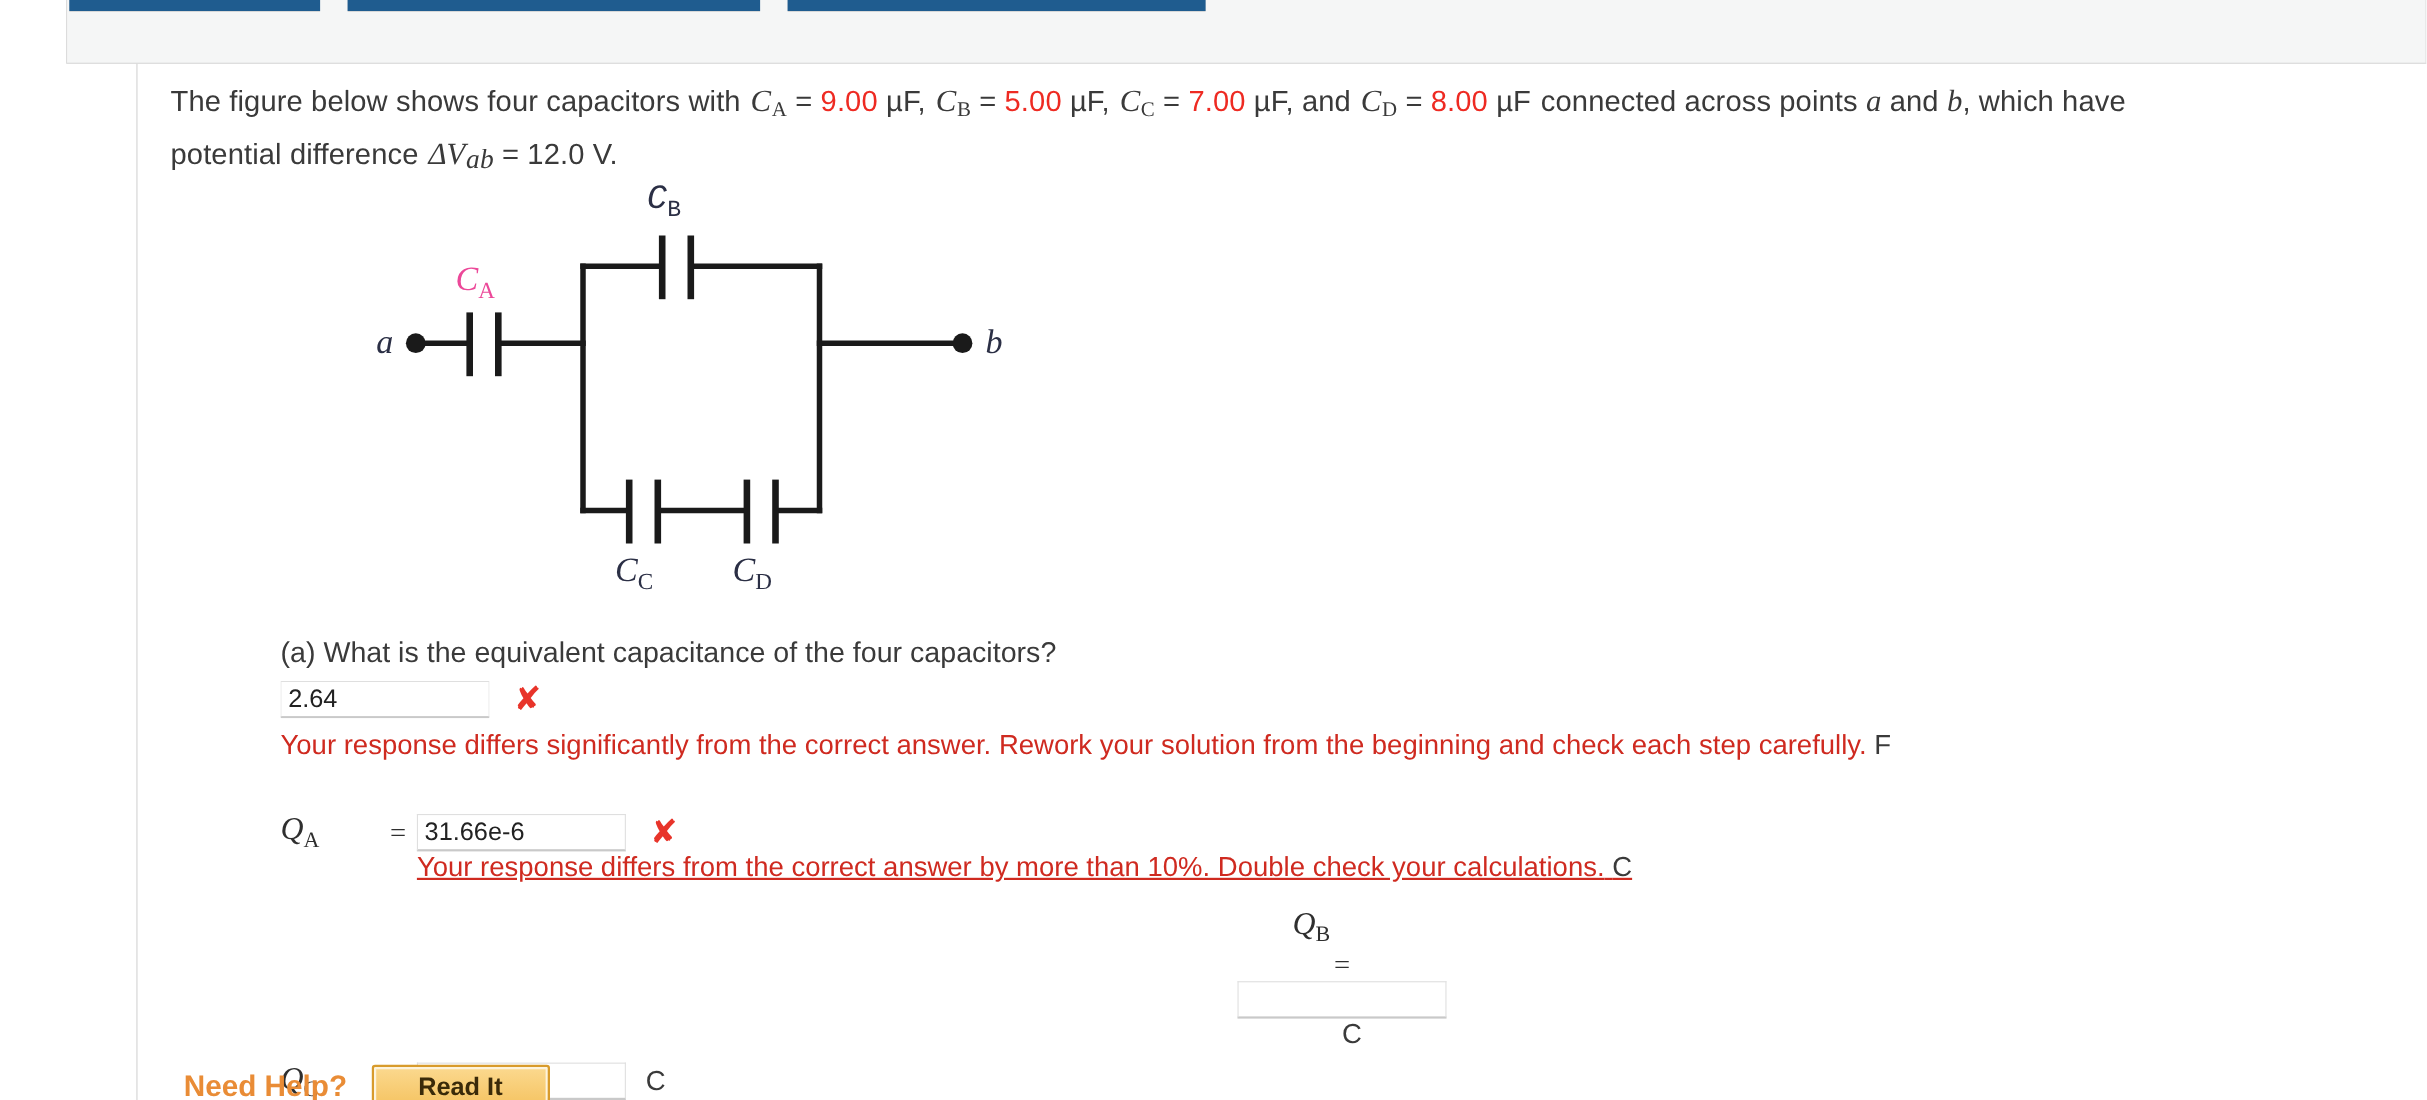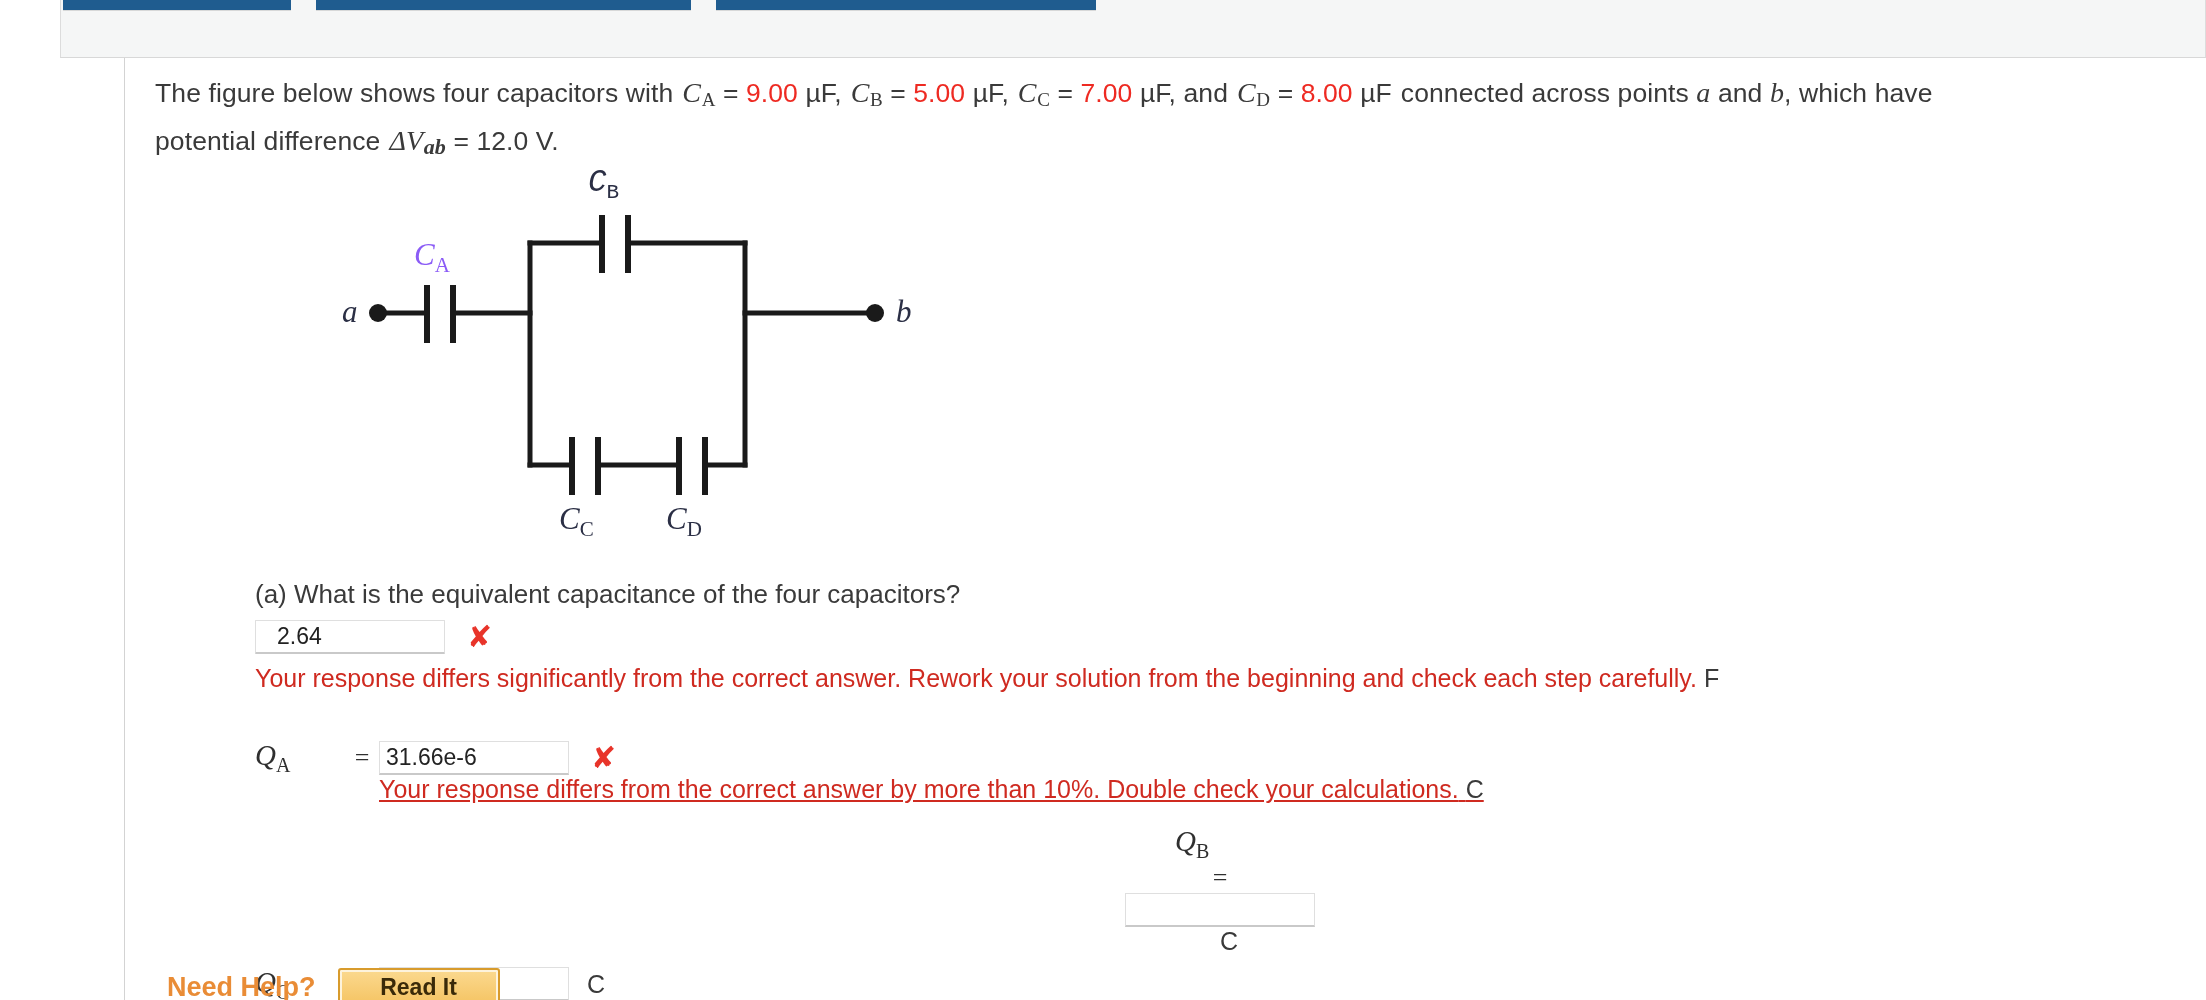--- a/index.html
+++ b/index.html
@@ -96,24 +96,23 @@
   sub.sb {
     font-family: "Liberation Serif", serif;
     font-style: normal;
     font-size: 19px;
     vertical-align: -4px;
     margin-left: .5px;
   }
   sub.sbi {
     font-family: "Liberation Serif", serif;
     font-style: italic;
-    font-size: 22px;
+    font-size: 25px;
     vertical-align: -4px;
     margin-left: .5px;
-    font-weight: bold;
   }
   .nbsp-gap { display: inline-block; width: 9px; }
 
   
   .figure-wrap {
     margin-top: 26px;
     margin-left: 175px;
     width: 620px;
     height: 360px;
     position: relative;
@@ -134,21 +133,21 @@
     margin-top: 9px;
   }
   .text-input {
     width: 190px;
     height: 34px;
     border: 1px solid #dfdfdf;
     border-bottom: 2px solid #c9c9c9;
     background: #ffffff;
     font-size: 23px;
     color: #222222;
-    padding: 0 21px;
+    padding: 0 6px;
     box-sizing: border-box;
     font-family: "Liberation Sans", sans-serif;
     border-radius: 1px;
     outline: none;
   }
   .xmark {
     display: inline-block;
     margin-left: 22px;
     color: #e8342a;
     font-size: 30px;
@@ -332,21 +331,21 @@
 
         <circle cx="48" cy="120" r="9" fill="#1a1a1a"></circle>
         <circle cx="545" cy="120" r="9" fill="#1a1a1a"></circle>
       </svg>
 
       
       <div style="position:absolute;left:0;top:0;width:620px;height:360px;pointer-events:none;">
         <div style="position:absolute;left:12px;top:101px;font-family:'Liberation Serif',serif;font-style:italic;font-size:31px;color:#2b2f45;">a</div>
         <div style="position:absolute;left:566px;top:101px;font-family:'Liberation Serif',serif;font-style:italic;font-size:31px;color:#2b2f45;">b</div>
 
-        <div style="position:absolute;left:84px;top:44px;font-family:'Liberation Serif',serif;font-style:italic;font-size:31px;color:#8b5cf6;">
+        <div style="position:absolute;left:84px;top:44px;font-family:'Liberation Serif',serif;font-style:italic;font-size:31px;color:#ec4899;">
           <span>C</span><sub style="font-style:normal;font-size:21px;">A</sub>
         </div>
         <div style="position:absolute;left:258px;top:-28px;font-family:Liberation Mono, monospace;font-style:italic;font-size:31px;color:#2b2f45;">
           <span>C</span><sub style="font-style:normal;font-size:21px;">B</sub>
         </div>
         <div style="position:absolute;left:229px;top:308px;font-family:'Liberation Serif',serif;font-style:italic;font-size:31px;color:#2b2f45;">
           <span>C</span><sub style="font-style:normal;font-size:21px;">C</sub>
         </div>
         <div style="position:absolute;left:336px;top:308px;font-family:'Liberation Serif',serif;font-style:italic;font-size:31px;color:#2b2f45;">
           <span>C</span><sub style="font-style:normal;font-size:21px;">D</sub>

